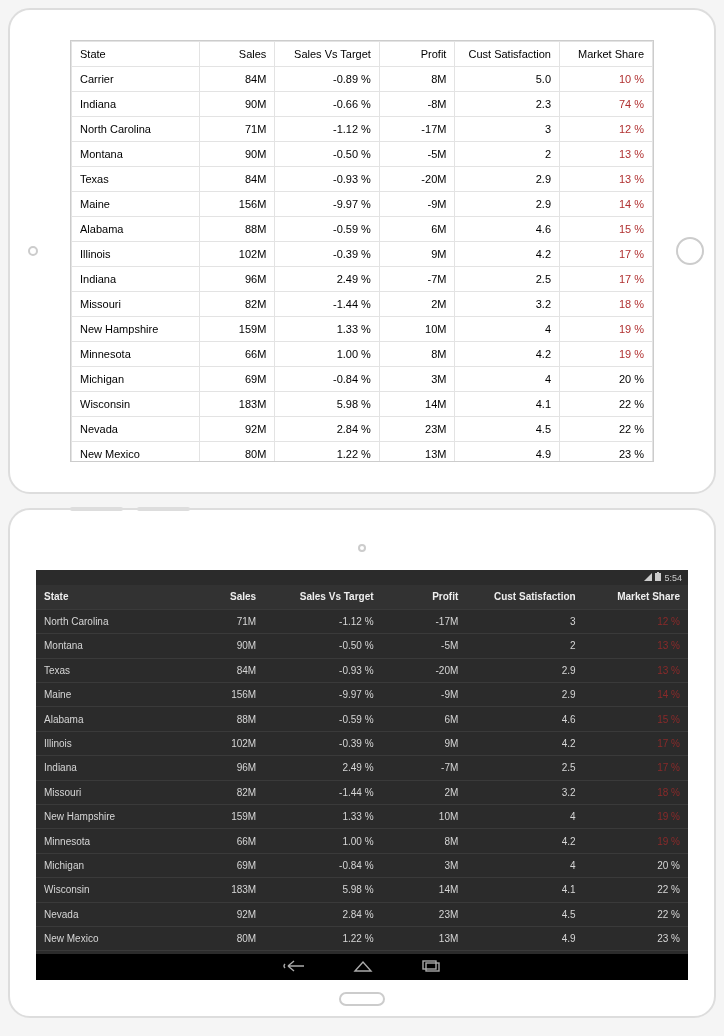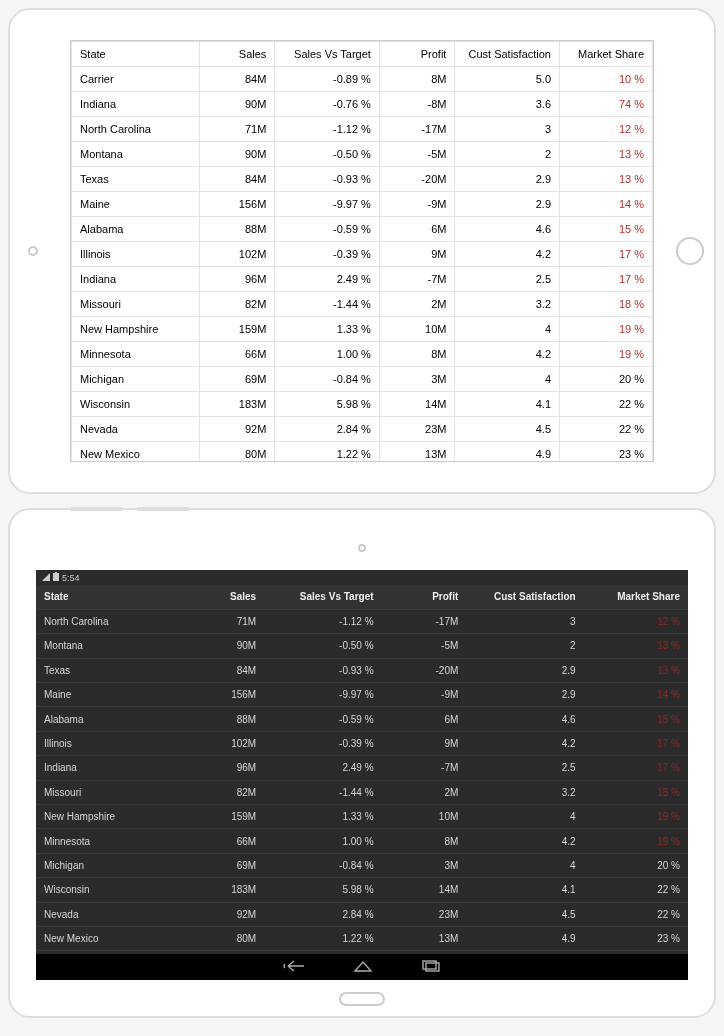--- a/index.html
+++ b/index.html
@@ -73,21 +73,21 @@
   .android .home-pill {
     position: absolute; left: 50%; bottom: 10px; transform: translateX(-50%);
     width: 46px; height: 14px; border: 2px solid #ccc; border-radius: 10px;
   }
   .android .screen {
     position: absolute; left: 26px; right: 26px; top: 60px; bottom: 36px;
     background: #2b2b2b; overflow: hidden; color: #d6d6d6;
     display: flex; flex-direction: column;
   }
   .and-status {
-    height: 15px; font-size: 9px; display: flex; 
+    height: 15px; font-size: 9px; display: flex; justify-content: flex-end;
     align-items: center; gap: 3px; padding: 0 6px; color: #ccc;
   }
   .and-table-wrap { flex: 1; overflow: hidden; }
   .and-table { width: 100%; border-collapse: collapse; font-size: 10px; }
   .and-table th, .and-table td {
     border-bottom: 1px solid #3a3a3a; padding: 0 8px; height: 24.4px;
     text-align: right; white-space: nowrap; overflow: hidden;
   }
   .and-table th { background: #323232; color: #eee; font-weight: 600; }
   .and-table th:first-child, .and-table td:first-child { text-align: left; }
@@ -134,23 +134,23 @@
               <td>Carrier</td>
               <td>84M</td>
               <td>-0.89 %</td>
               <td>8M</td>
               <td>5.0</td>
               <td class="red">10 %</td>
             </tr>
             <tr>
               <td>Indiana</td>
               <td>90M</td>
-              <td>-0.76 %</td>
+              <td>-0.66 %</td>
               <td>-8M</td>
-              <td>3.6</td>
+              <td>2.3</td>
               <td class="red">74 %</td>
             </tr>
             <tr>
               <td>North Carolina</td>
               <td>71M</td>
               <td>-1.12 %</td>
               <td>-17M</td>
               <td>3</td>
               <td class="red">12 %</td>
             </tr>

